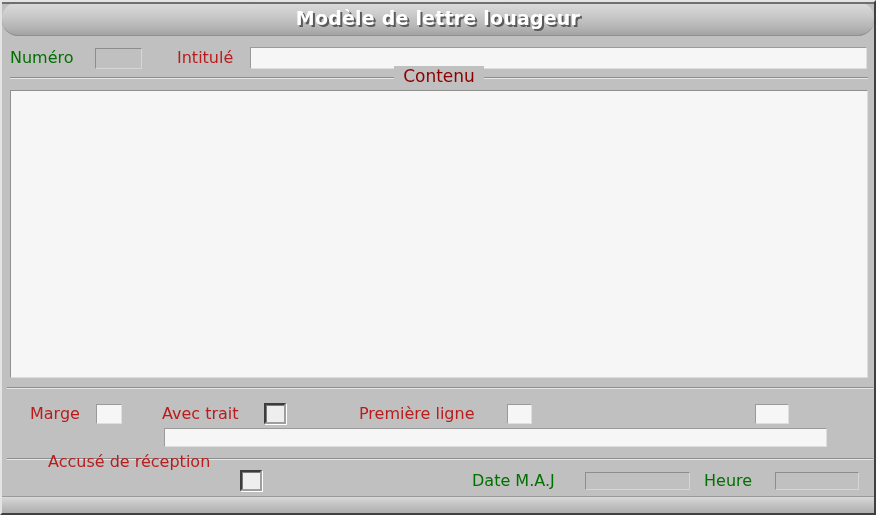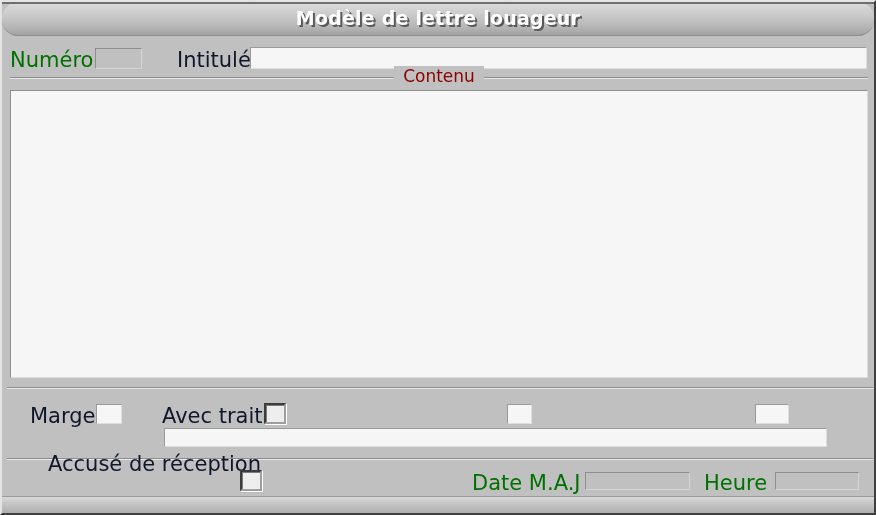--- a/index.html
+++ b/index.html
@@ -51,23 +51,23 @@
     text-align: center;
     font-size: 19px;
     font-weight: bold;
     color: #ffffff;
     text-shadow: 2px 2px 0 #5a5a5a;
     letter-spacing: 0.2px;
     white-space: nowrap;
   }
 
   
-  .lbl { font-size: 21px; white-space: nowrap; }
+  .lbl { font-size: 16px; white-space: nowrap; }
   .lbl-green { color: #007000; }
-  .lbl-blue  { color: #0f172a; }
+  .lbl-blue  { color: #b91c1c; }
 
   
   .field {
     box-sizing: border-box;
     background: #f6f6f6;
     border: 1px solid #9a9a9a;
     border-right-color: #dedede;
     border-bottom-color: #dedede;
     position: absolute;
   }
@@ -222,20 +222,21 @@
   </div>
 
   <div id="sep-options" class="groove"></div>
 
   <div id="marge-label" class="lbl lbl-blue">Marge</div>
   <input id="marge-field" class="field" type="text" value="" style="">
 
   <div id="avectrait-label" class="lbl lbl-blue">Avec trait</div>
   <div id="avectrait-check" class="checkbox"></div>
 
+  <div id="premiereligne-label" class="lbl lbl-blue">Première ligne</div>
   <input id="premiereligne-field" class="field" type="text" value="" style="">
 
   <input id="colonnes-field" class="field" type="text" value="" style="">
 
   <input id="fonddepage-field" class="field" type="text" value="" style="">
 
   <div id="sep-status" class="groove"></div>
 
   <div id="accuse-label" class="lbl lbl-blue">Accusé de réception</div>
   <div id="accuse-check" class="checkbox"></div>

